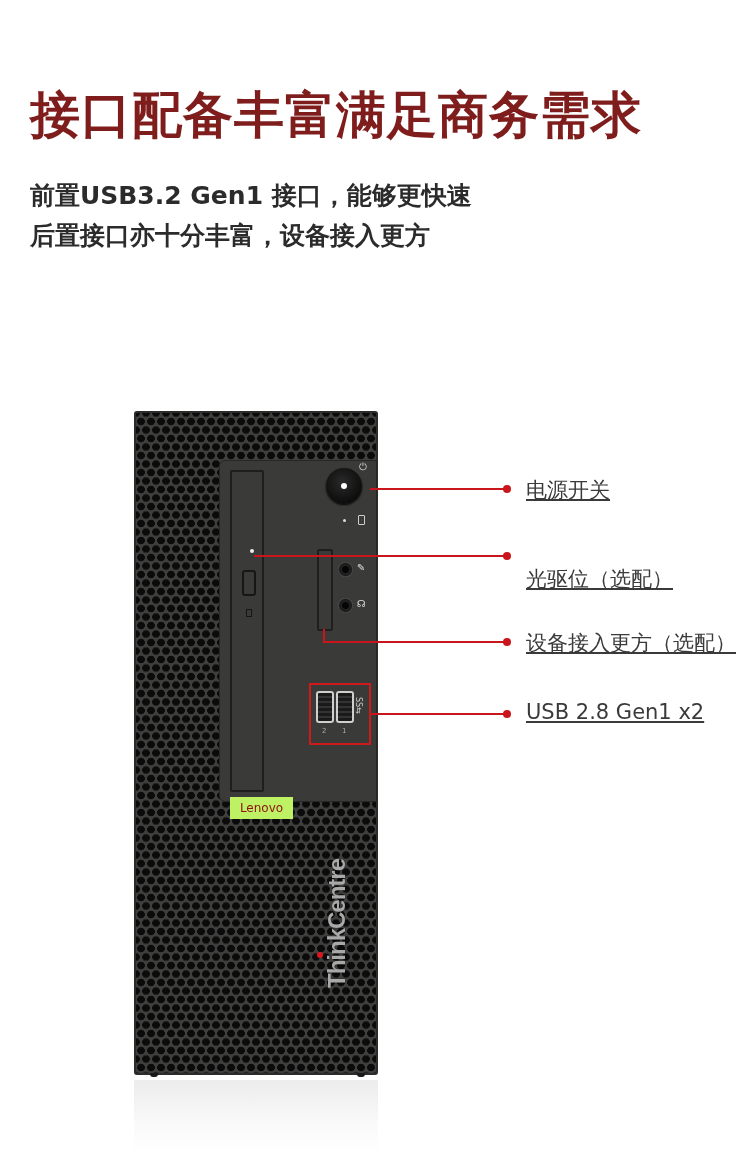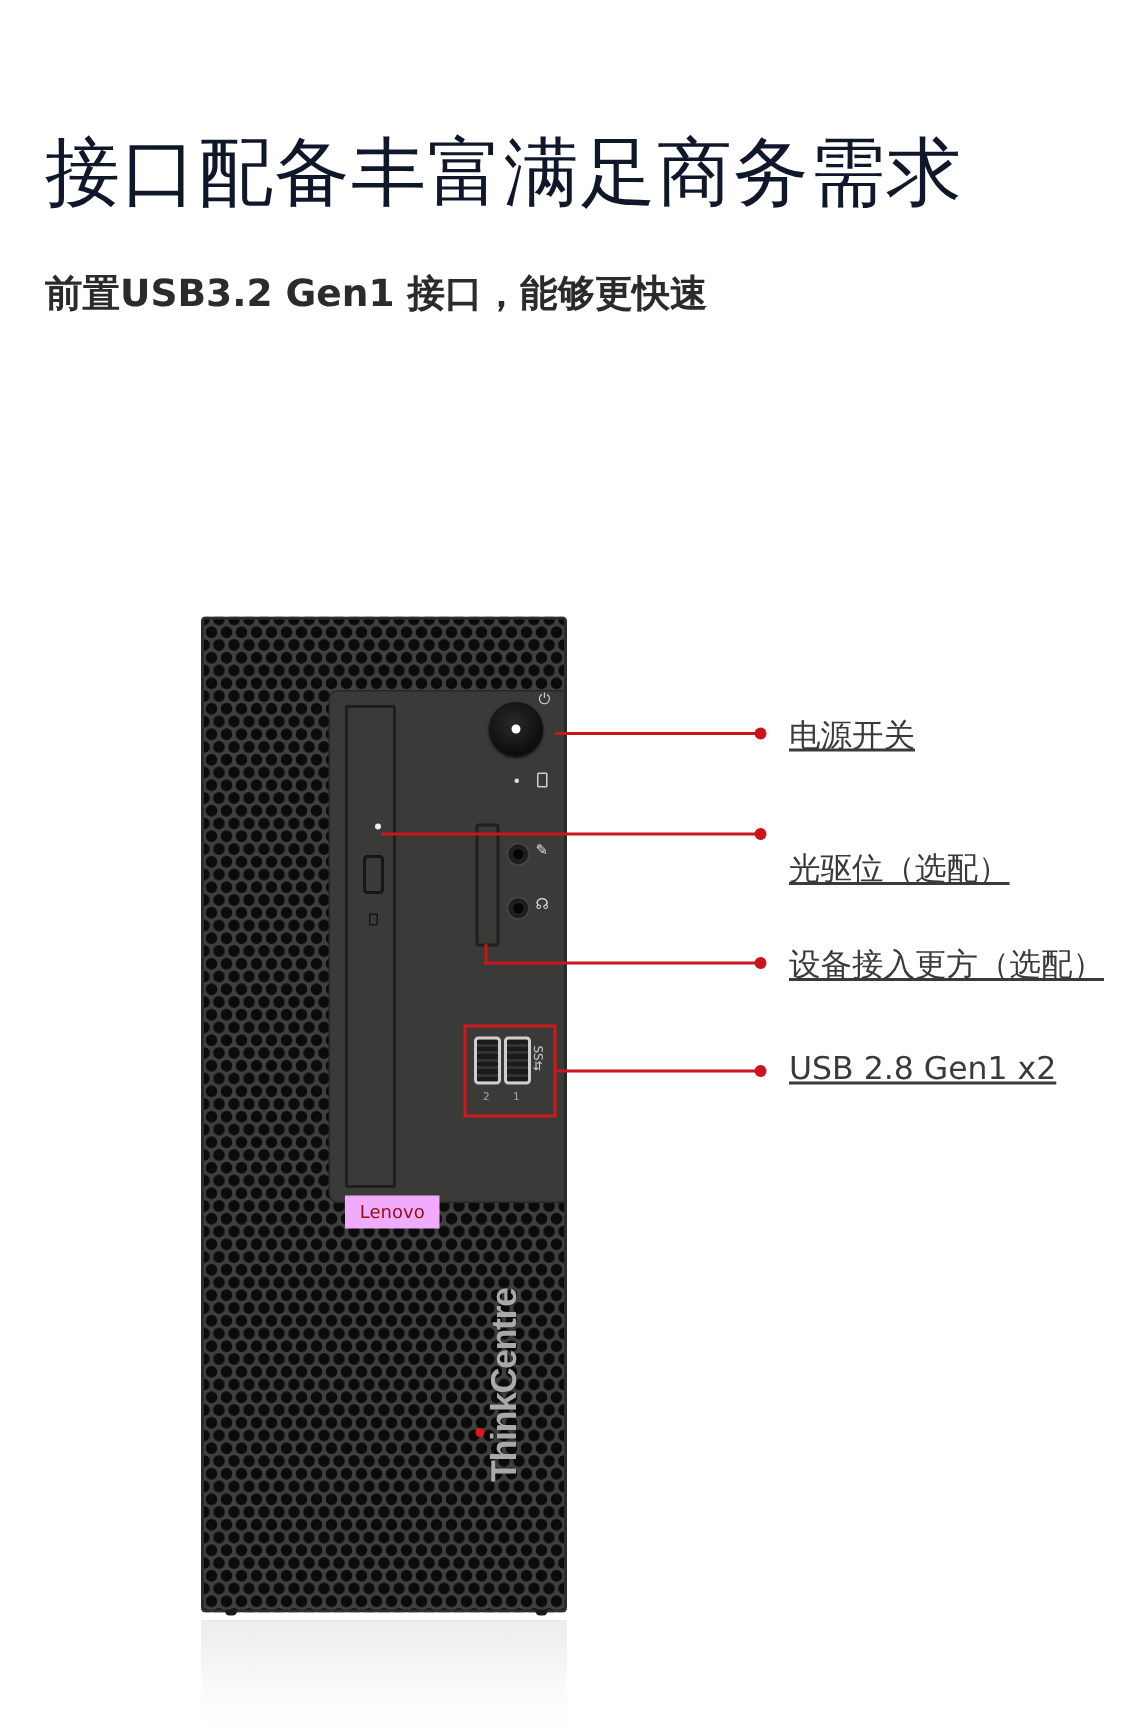--- a/index.html
+++ b/index.html
@@ -1,22 +1,22 @@
 <!DOCTYPE html>
 <html><head>
 <meta charset="utf-8">
 <style>
   html, body { margin: 0; padding: 0; }
   body {
     width: 750px; height: 1154px; background: #ffffff; position: relative; overflow: hidden;
     font-family: "DejaVu Sans", "Liberation Sans", sans-serif; color: #2b2b2b;
   }
   .title {
-    position: absolute; left: 30px; top: 82px; font-size: 50px; font-weight: normal;
-    letter-spacing: 1px; color: #0f172a; white-space: nowrap;
+    position: absolute; left: 30px; top: 82px; font-size: 50px; font-weight: bold;
+    letter-spacing: 1px; color: #7f1d1d; white-space: nowrap;
   }
   .desc { position: absolute; left: 30px; top: 176px; font-size: 25px; line-height: 39.5px; color: #2b2b2b; }
   .desc div { white-space: nowrap; font-weight: bold; }
 
   
   .tower {
     position: absolute; left: 134px; top: 411px; width: 244px; height: 664px;
     background-color: #3f403e;
     background-image: radial-gradient(circle, #0b0b0b 3.6px, transparent 4.1px),
                       radial-gradient(circle, #0b0b0b 3.6px, transparent 4.1px);
@@ -63,21 +63,21 @@
 
   .usb-box { position: absolute; left: 309px; top: 683px; width: 58px; height: 58px; border: 2px solid #d0191a; }
   .usb-port {
     position: absolute; top: 691px; width: 14px; height: 28px; border: 2px solid #cfcfcf; border-radius: 3px;
     background: repeating-linear-gradient(to bottom, #1a1a1a 0 3px, #333 3px 5px);
   }
   .usb-num { position: absolute; top: 727px; font-size: 7px; color: #aaa; }
   .ss-icon { position: absolute; left: 354px; top: 697px; font-size: 8px; color: #ccc; writing-mode: vertical-rl; }
 
   .lenovo-badge {
-    position: absolute; left: 230px; top: 797px; width: 63px; height: 22px; background: #f0abfc;
+    position: absolute; left: 230px; top: 797px; width: 63px; height: 22px; background: #bef264;
     color: #8e1014; font-size: 12px; text-align: center; line-height: 22px;
   }
   .brand {
     position: absolute; left: 322px; top: 853px; width: 30px; height: 135px;
     writing-mode: vertical-rl; transform: rotate(180deg);
     font-size: 24px; font-weight: bold; color: #a9a9a9; letter-spacing: -1px; line-height: 30px;
     font-family: "Liberation Sans", sans-serif; text-align: left;
     text-shadow: 0 0 1px #000;
   }
   .brand-dot { position: absolute; left: 317px; top: 952px; width: 6px; height: 6px; background: #e1161b; border-radius: 50%; }
@@ -88,20 +88,21 @@
   .dot { position: absolute; width: 8px; height: 8px; background: #c9151b; border-radius: 50%; }
   .label { position: absolute; font-size: 21px; color: #3a3a3a; white-space: nowrap; text-decoration: underline; }
 </style>
 </head>
 <body>
 
 <div class="title">接口配备丰富满足商务需求</div>
 
 <div class="desc">
   <div>前置USB3.2 Gen1 接口，能够更快速</div>
+  <div>后置接口亦十分丰富，设备接入更方</div>
 </div>
 
 <div class="tower"></div>
 <div class="foot" style="left:150px"></div>
 <div class="foot" style="left:357px"></div>
 <div class="reflection"></div>
 
 <div class="panel"></div>
 <div class="odd"></div>
 <div class="odd-led"></div>

